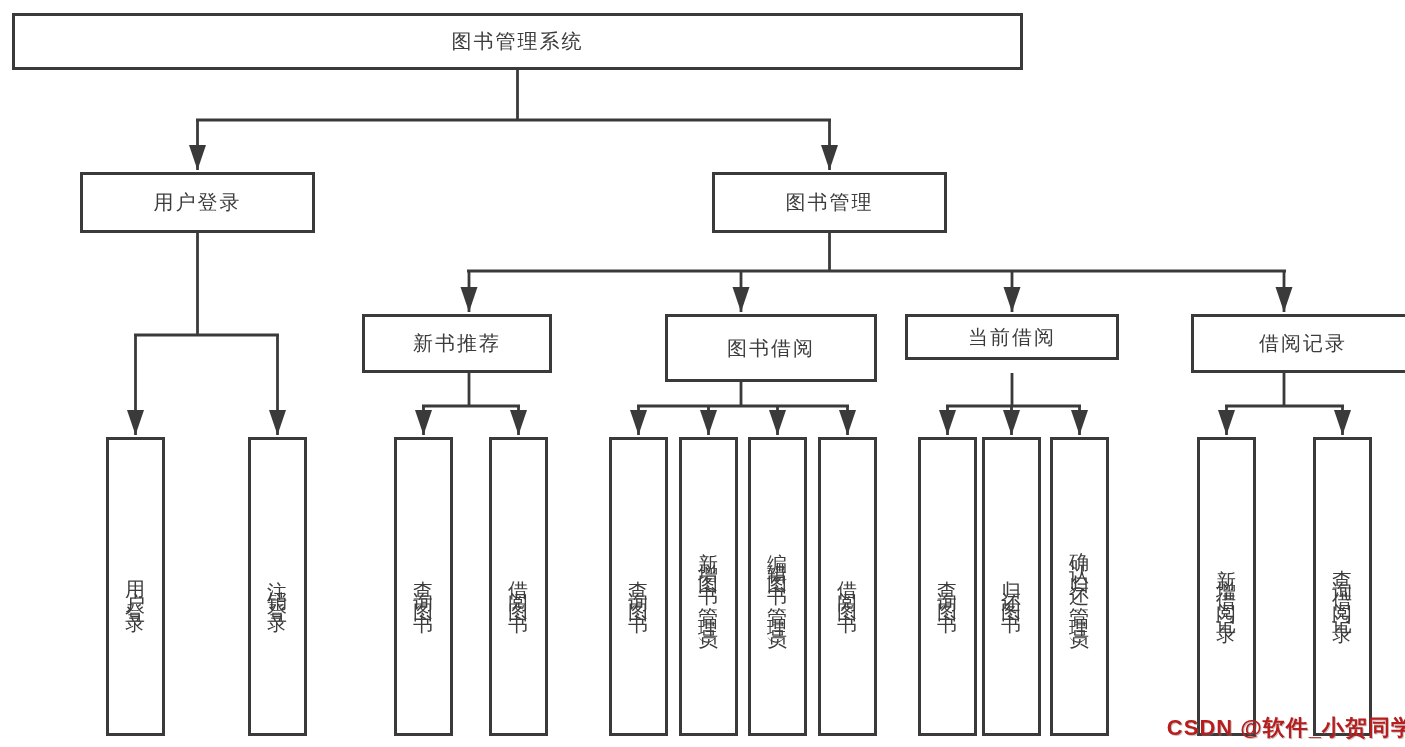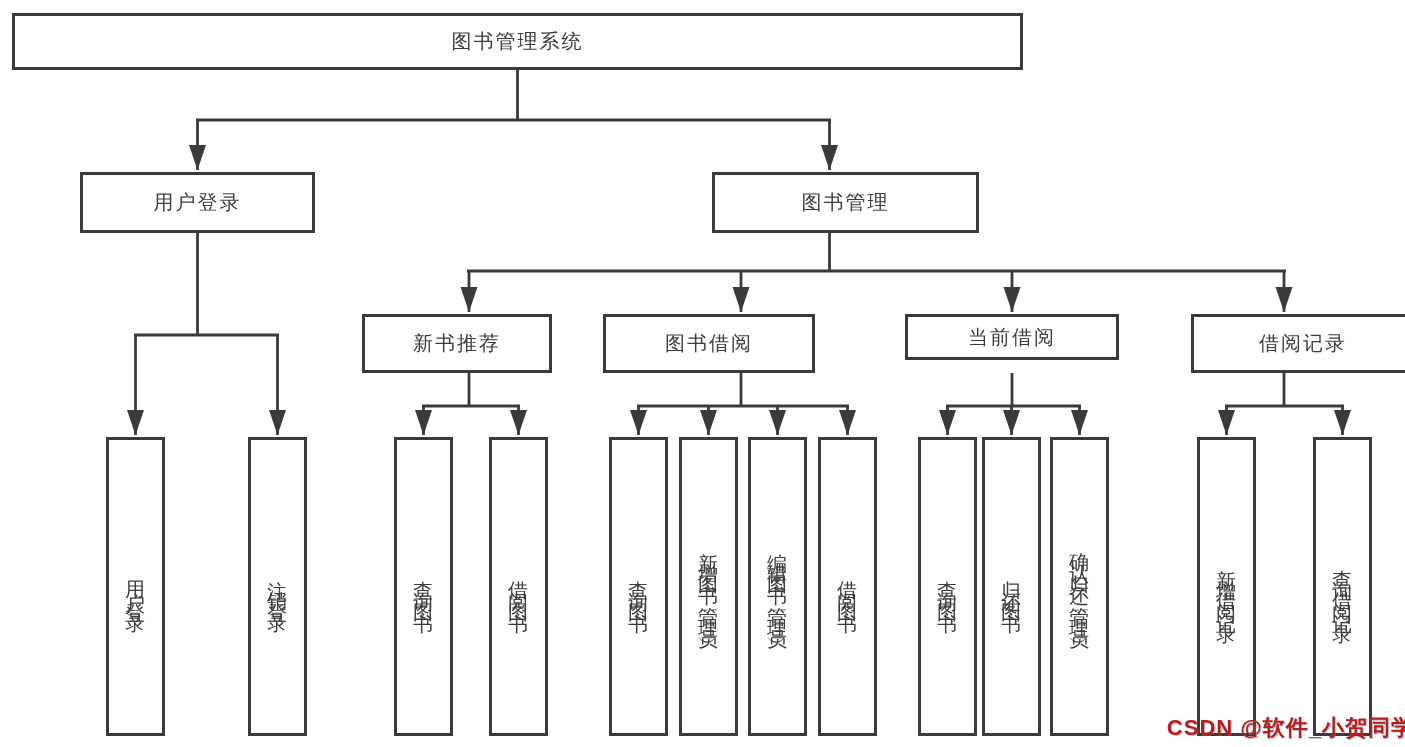--- a/index.html
+++ b/index.html
@@ -119,28 +119,28 @@
     </g>
   </svg>
 
   <div class="box root" style="left:12px;top:13px;width:1011px;height:57px">
     <span class="hlabel">图书管理系统</span>
   </div>
 
   <div class="box" style="left:80px;top:172px;width:235px;height:61px">
     <span class="hlabel">用户登录</span>
   </div>
-  <div class="box" style="left:712px;top:172px;width:267px;height:61px">
+  <div class="box" style="left:712px;top:172px;width:235px;height:61px">
     <span class="hlabel">图书管理</span>
   </div>
 
   <div class="box" style="left:362px;top:314px;width:190px;height:59px">
     <span class="hlabel">新书推荐</span>
   </div>
-  <div class="box" style="left:603px;top:314px;width:212px;height:59px">
+  <div class="box" style="left:665px;top:314px;width:212px;height:68px">
     <span class="hlabel">图书借阅</span>
   </div>
   <div class="box" style="left:905px;top:314px;width:214px;height:46px">
     <span class="hlabel">当前借阅</span>
   </div>
   <div class="box" style="left:1191px;top:314px;width:224px;height:59px">
     <span class="hlabel">借阅记录</span>
   </div>
 
   <div class="box leaf" style="left:106px;top:437px;width:59px;height:299px">

